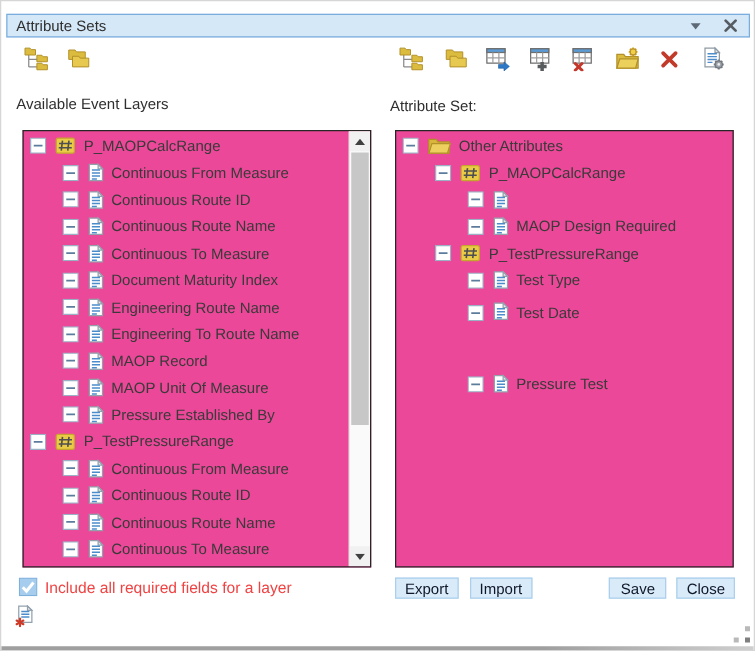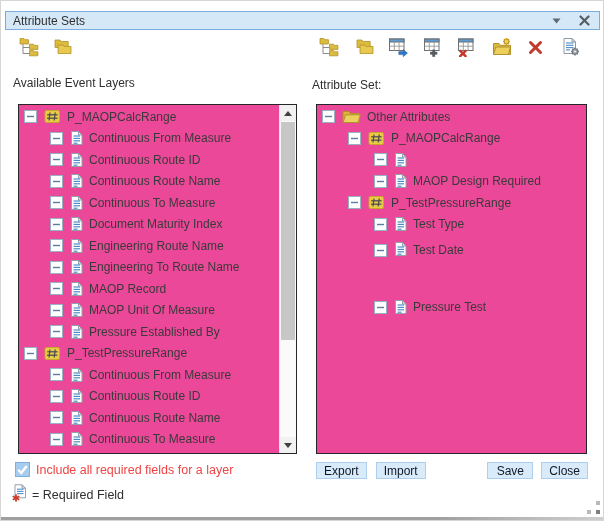--- a/index.html
+++ b/index.html
@@ -779,21 +779,20 @@
           <line x1="5" y1="7.4" x2="11.5" y2="7.4"></line>
           <line x1="5" y1="9.6" x2="11.5" y2="9.6"></line>
         </g>
         <g stroke="#cd3b28" stroke-width="1.7" stroke-linecap="round">
           <line x1="4" y1="10.8" x2="4" y2="17"></line>
           <line x1="1.3" y1="12.4" x2="6.7" y2="15.4"></line>
           <line x1="6.7" y1="12.4" x2="1.3" y2="15.4"></line>
         </g>
       </svg>
     </span>
-  <span id="required-label">= Required Field</span>
 
   <div class="btn-group" id="buttons-left">
       <button class="btn">Export</button>
       <button class="btn">Import</button>
     </div>
   <div class="btn-group" id="buttons-right">
       <button class="btn">Save</button>
       <button class="btn">Close</button>
     </div>
 

